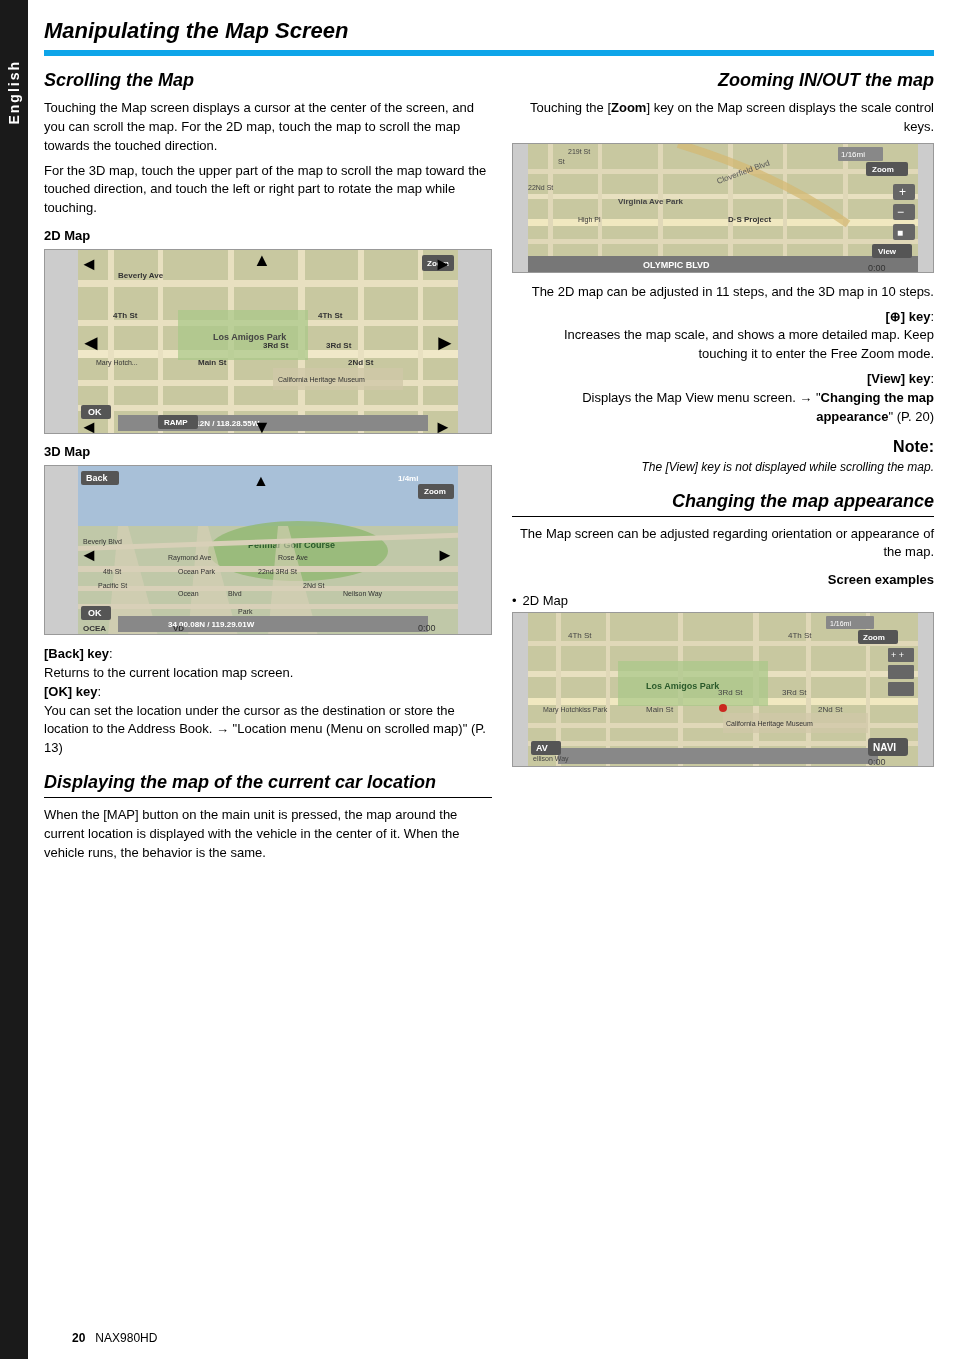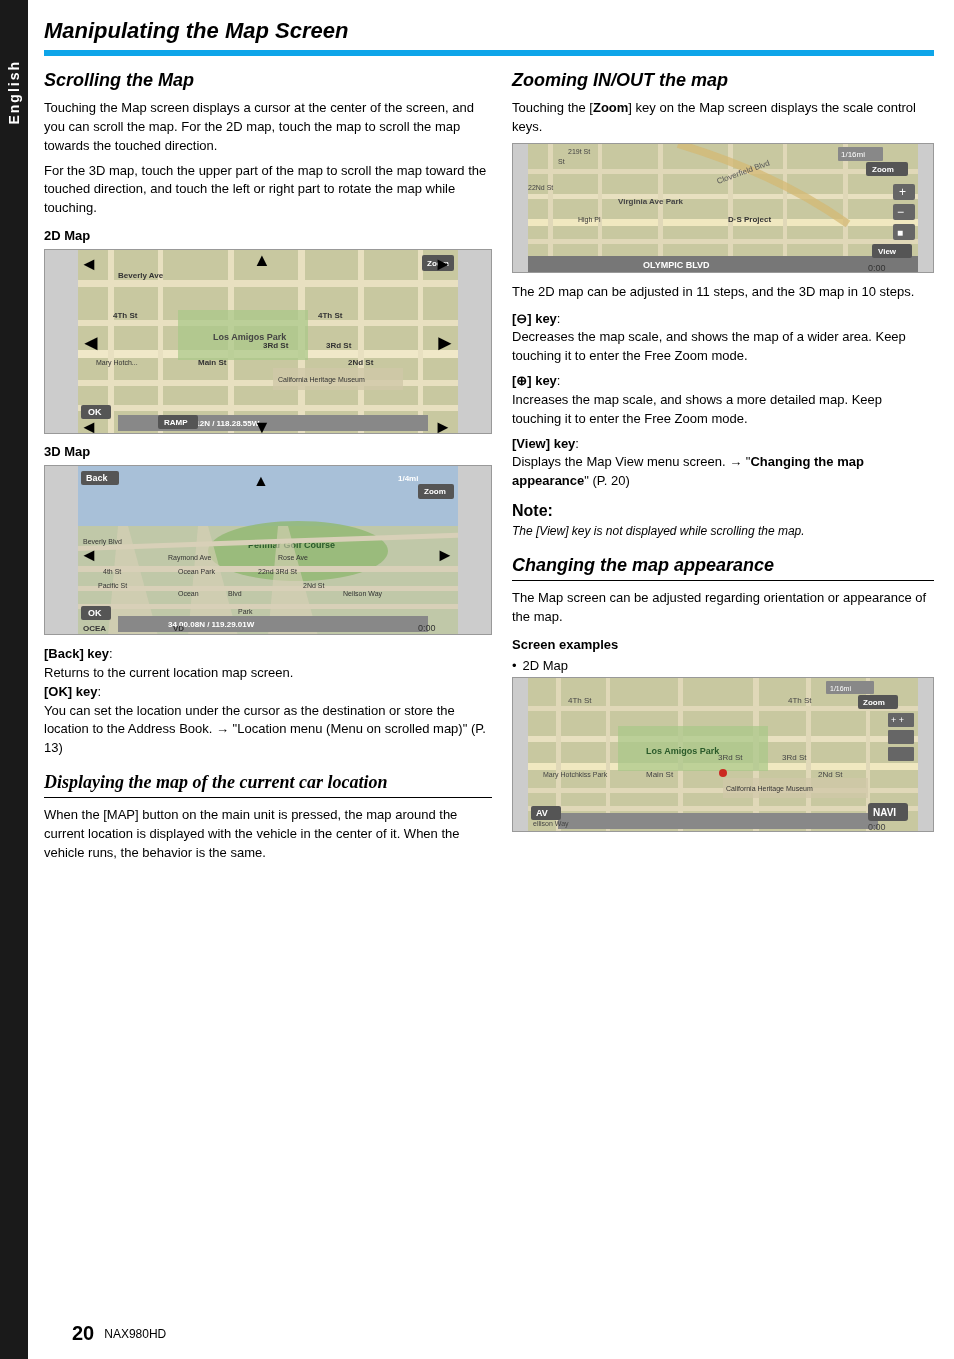--- a/index.html
+++ b/index.html
@@ -59,20 +59,21 @@
     .columns {
       display: flex;
       gap: 20px;
     }
     .col-left {
       width: 448px;
       flex-shrink: 0;
     }
     .col-right {
       flex: 1;
+      text-align: right;
     }
 
     
     .section-title {
       font-size: 18px;
       font-style: italic;
       font-weight: bold;
       margin-bottom: 8px;
     }
     .section-title-with-border {
@@ -132,21 +133,21 @@
     
     .page-footer {
       position: absolute;
       bottom: 14px;
       left: 44px;
       display: flex;
       align-items: center;
       gap: 10px;
     }
     .page-number {
-      font-size: 20px;
+      font-size: 12px;
       font-weight: bold;
     }
     .model-number {
       font-size: 12px;
     }
 
     .bold { font-weight: bold; }
 
     
     .bullet-item {
@@ -298,21 +299,21 @@
           </svg>
         </div>
 
         <p>
           <span class="bold">[Back] key</span><span>:</span><br>
           <span>Returns to the current location map screen.</span><br>
           <span class="bold">[OK] key</span><span>:</span><br>
           <span>You can set the location under the cursor as the destination or store the location to the Address Book. → "Location menu (Menu on scrolled map)" (P. 13)</span>
         </p>
 
-        <h2 class="section-title-with-border" style="margin-top:14px;font-family:Liberation Serif, serif;">Displaying the map of the current car location</h2>
+        <h2 class="section-title-with-border" style="margin-top:14px;">Displaying the map of the current car location</h2>
         <p>When the [MAP] button on the main unit is pressed, the map around the current location is displayed with the vehicle in the center of it. When the vehicle runs, the behavior is the same.</p>
 
       </div>
 
       <div class="col-right">
 
         <h2 class="section-title">Zooming IN/OUT the map</h2>
         <p>Touching the [<strong>Zoom</strong>] key on the Map screen displays the scale control keys.</p>
 
         <div class="map-img map-img-zoom" style="margin-bottom:10px;">
@@ -361,24 +362,20 @@
             <text x="340" y="127" font-size="9" fill="#333">0:00</text>
 
             <text x="200" y="78" font-size="8" fill="#333" font-weight="bold">D·S Project</text>
 
             <text x="50" y="78" font-size="7" fill="#333">High Pl</text>
           </svg>
         </div>
 
         <p>The 2D map can be adjusted in 11 steps, and the 3D map in 10 steps.</p>
 
-        <p style="margin-top:8px;">
-          <span><strong>[⊖] key</strong></span>:<br>
-          <span>Decreases the map scale, and shows the map of a wider area. Keep touching it to enter the Free Zoom mode.</span>
-        </p>
         <p style="margin-top:6px;">
           <span><strong>[⊕] key</strong></span>:<br>
           <span>Increases the map scale, and shows a more detailed map. Keep touching it to enter the Free Zoom mode.</span>
         </p>
         <p style="margin-top:6px;">
           <span><strong>[View] key</strong></span>:<br>
           <span>Displays the Map View menu screen. → "<strong>Changing the map appearance</strong>" (P. 20)</span>
         </p>
 
         <p style="margin-top:8px;">

